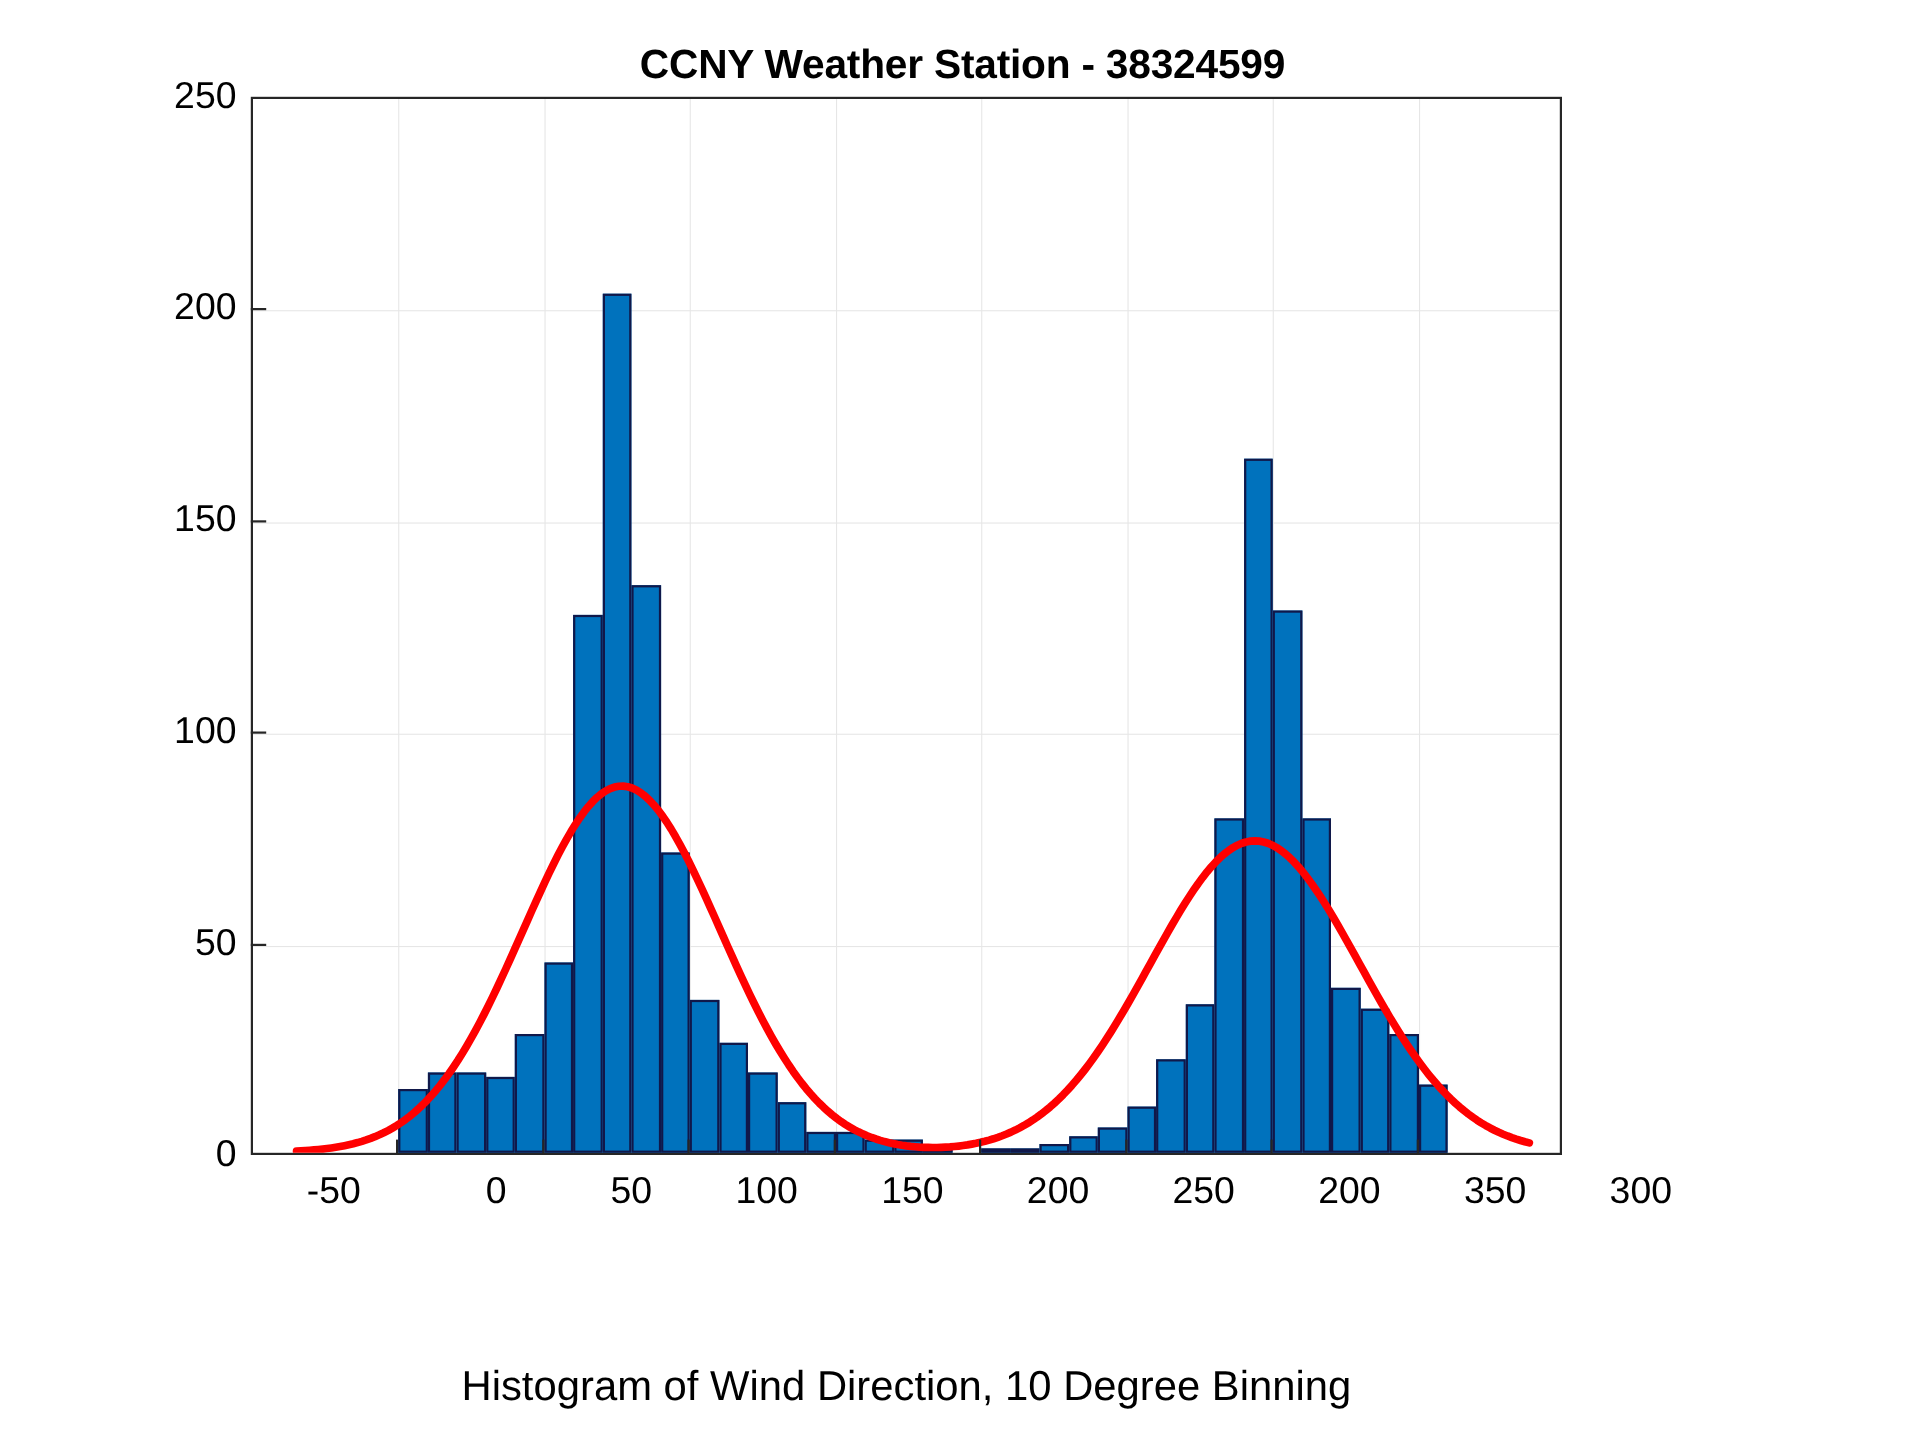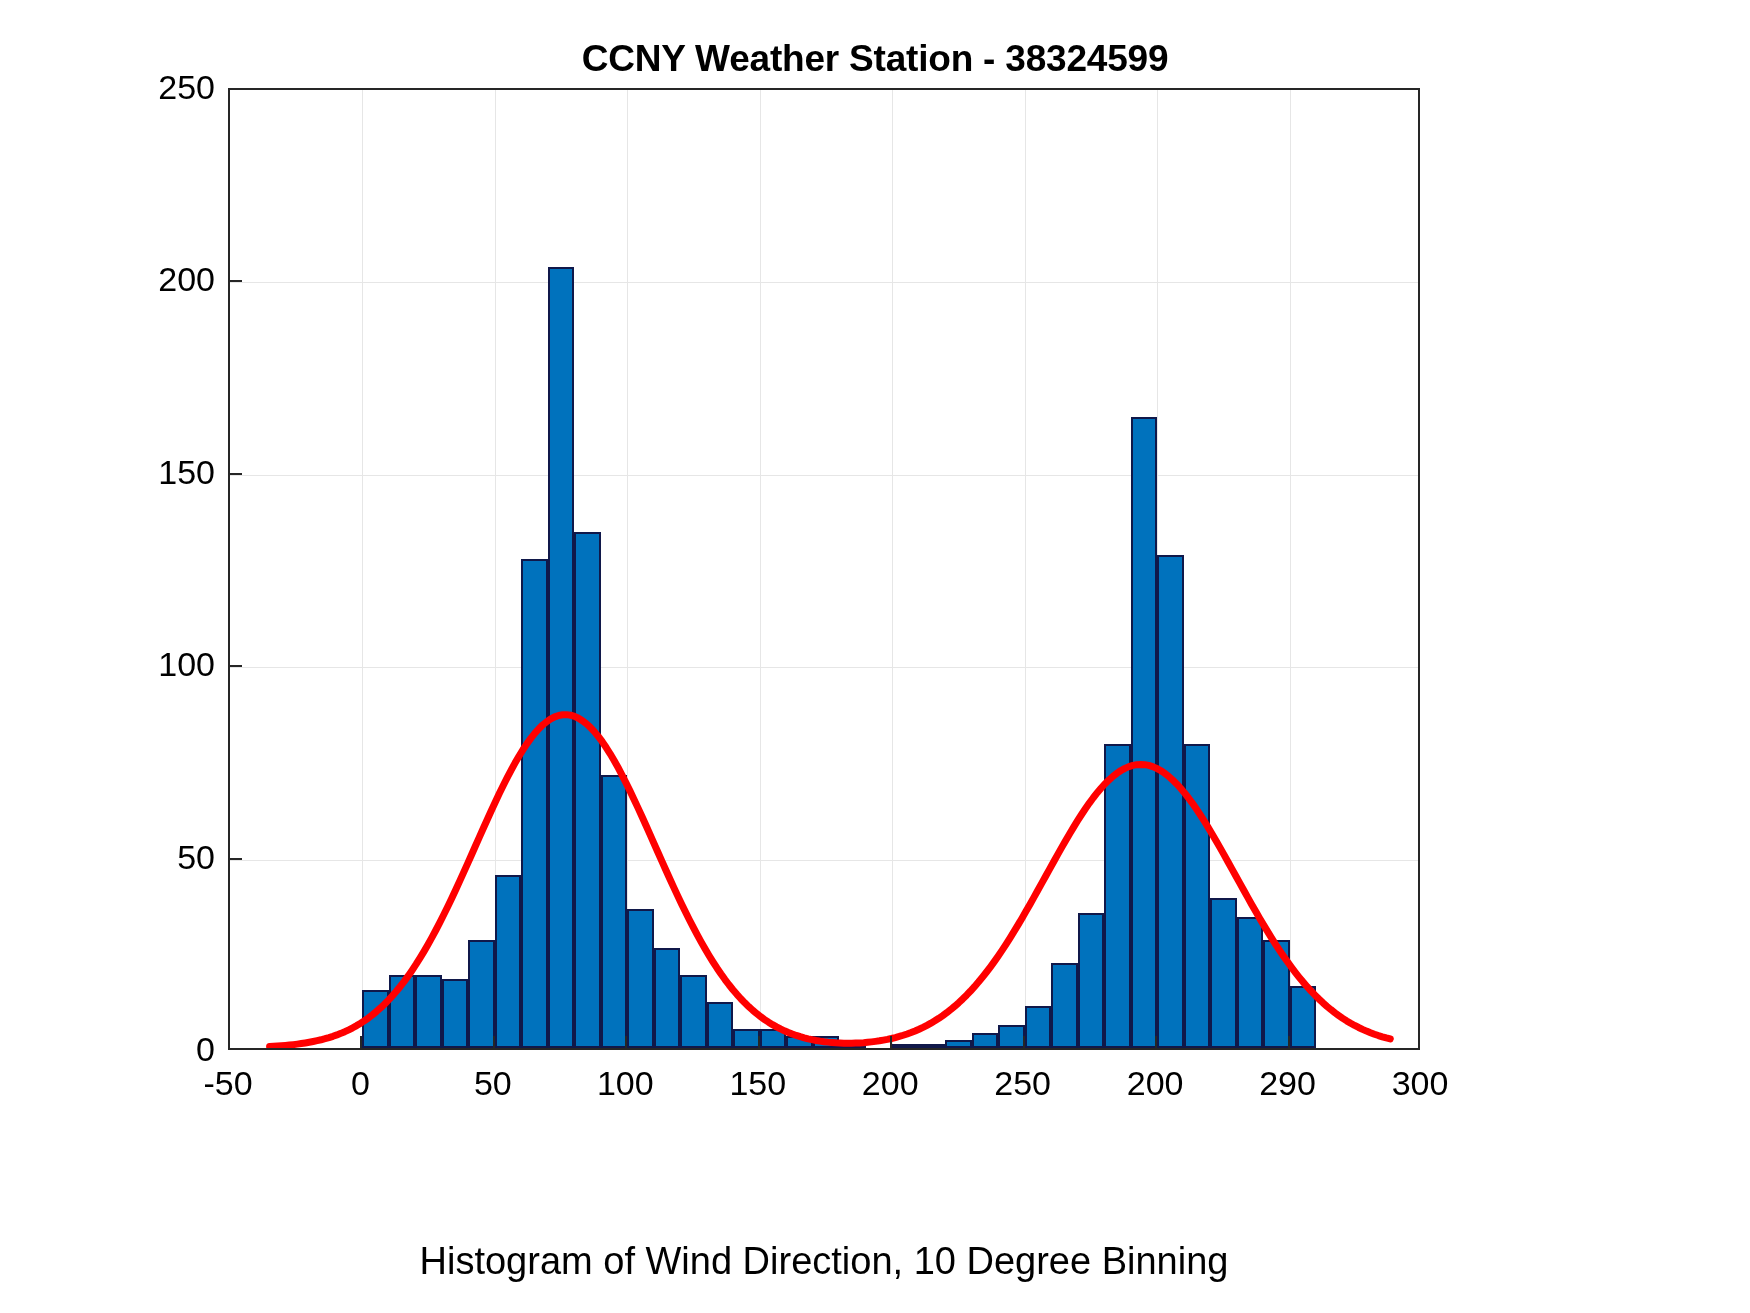--- a/index.html
+++ b/index.html
@@ -26,21 +26,21 @@
 
   
   .ytick-label{
     position:absolute;right:1535px;text-align:right;width:200px;
     font-size:34px;color:#000;line-height:1;
   }
   .ytick-mark{position:absolute;left:228px;width:14px;height:2px;background:#262626;}
 
   
   .xtick-label{
-    position:absolute;top:1066px;width:200px;margin-left:-100px;text-align:center;
+    position:absolute;top:1066px;width:200px;margin-left:-100px;text-align:right;
     font-size:34px;color:#000;line-height:1;
   }
   .xtick-mark{position:absolute;top:1036px;width:2px;height:14px;background:#262626;}
 
   #xaxis-title{
     position:absolute;left:228px;top:1240px;width:1192px;text-align:center;
     font-size:38px;color:#000;
   }
 </style>
 </head>
@@ -128,20 +128,20 @@
       <div class="xtick-label" style="left: 625.333px;">100</div>
       <div class="xtick-mark" style="left: 625.333px;"></div>
       <div class="xtick-label" style="left: 757.778px;">150</div>
       <div class="xtick-mark" style="left: 757.778px;"></div>
       <div class="xtick-label" style="left: 890.222px;">200</div>
       <div class="xtick-mark" style="left: 890.222px;"></div>
       <div class="xtick-label" style="left: 1022.67px;">250</div>
       <div class="xtick-mark" style="left: 1022.67px;"></div>
       <div class="xtick-label" style="left: 1155.11px;">200</div>
       <div class="xtick-mark" style="left: 1155.11px;"></div>
-      <div class="xtick-label" style="left: 1287.56px;">290</div>
+      <div class="xtick-label" style="left: 1287.56px;">350</div>
       <div class="xtick-mark" style="left: 1287.56px;"></div>
       <div class="xtick-label" style="left: 1420px;">300</div>
     </div>
 
   <div id="xaxis-title">Histogram of Wind Direction, 10 Degree Binning</div>
 
 </div>
 
 </body></html>

